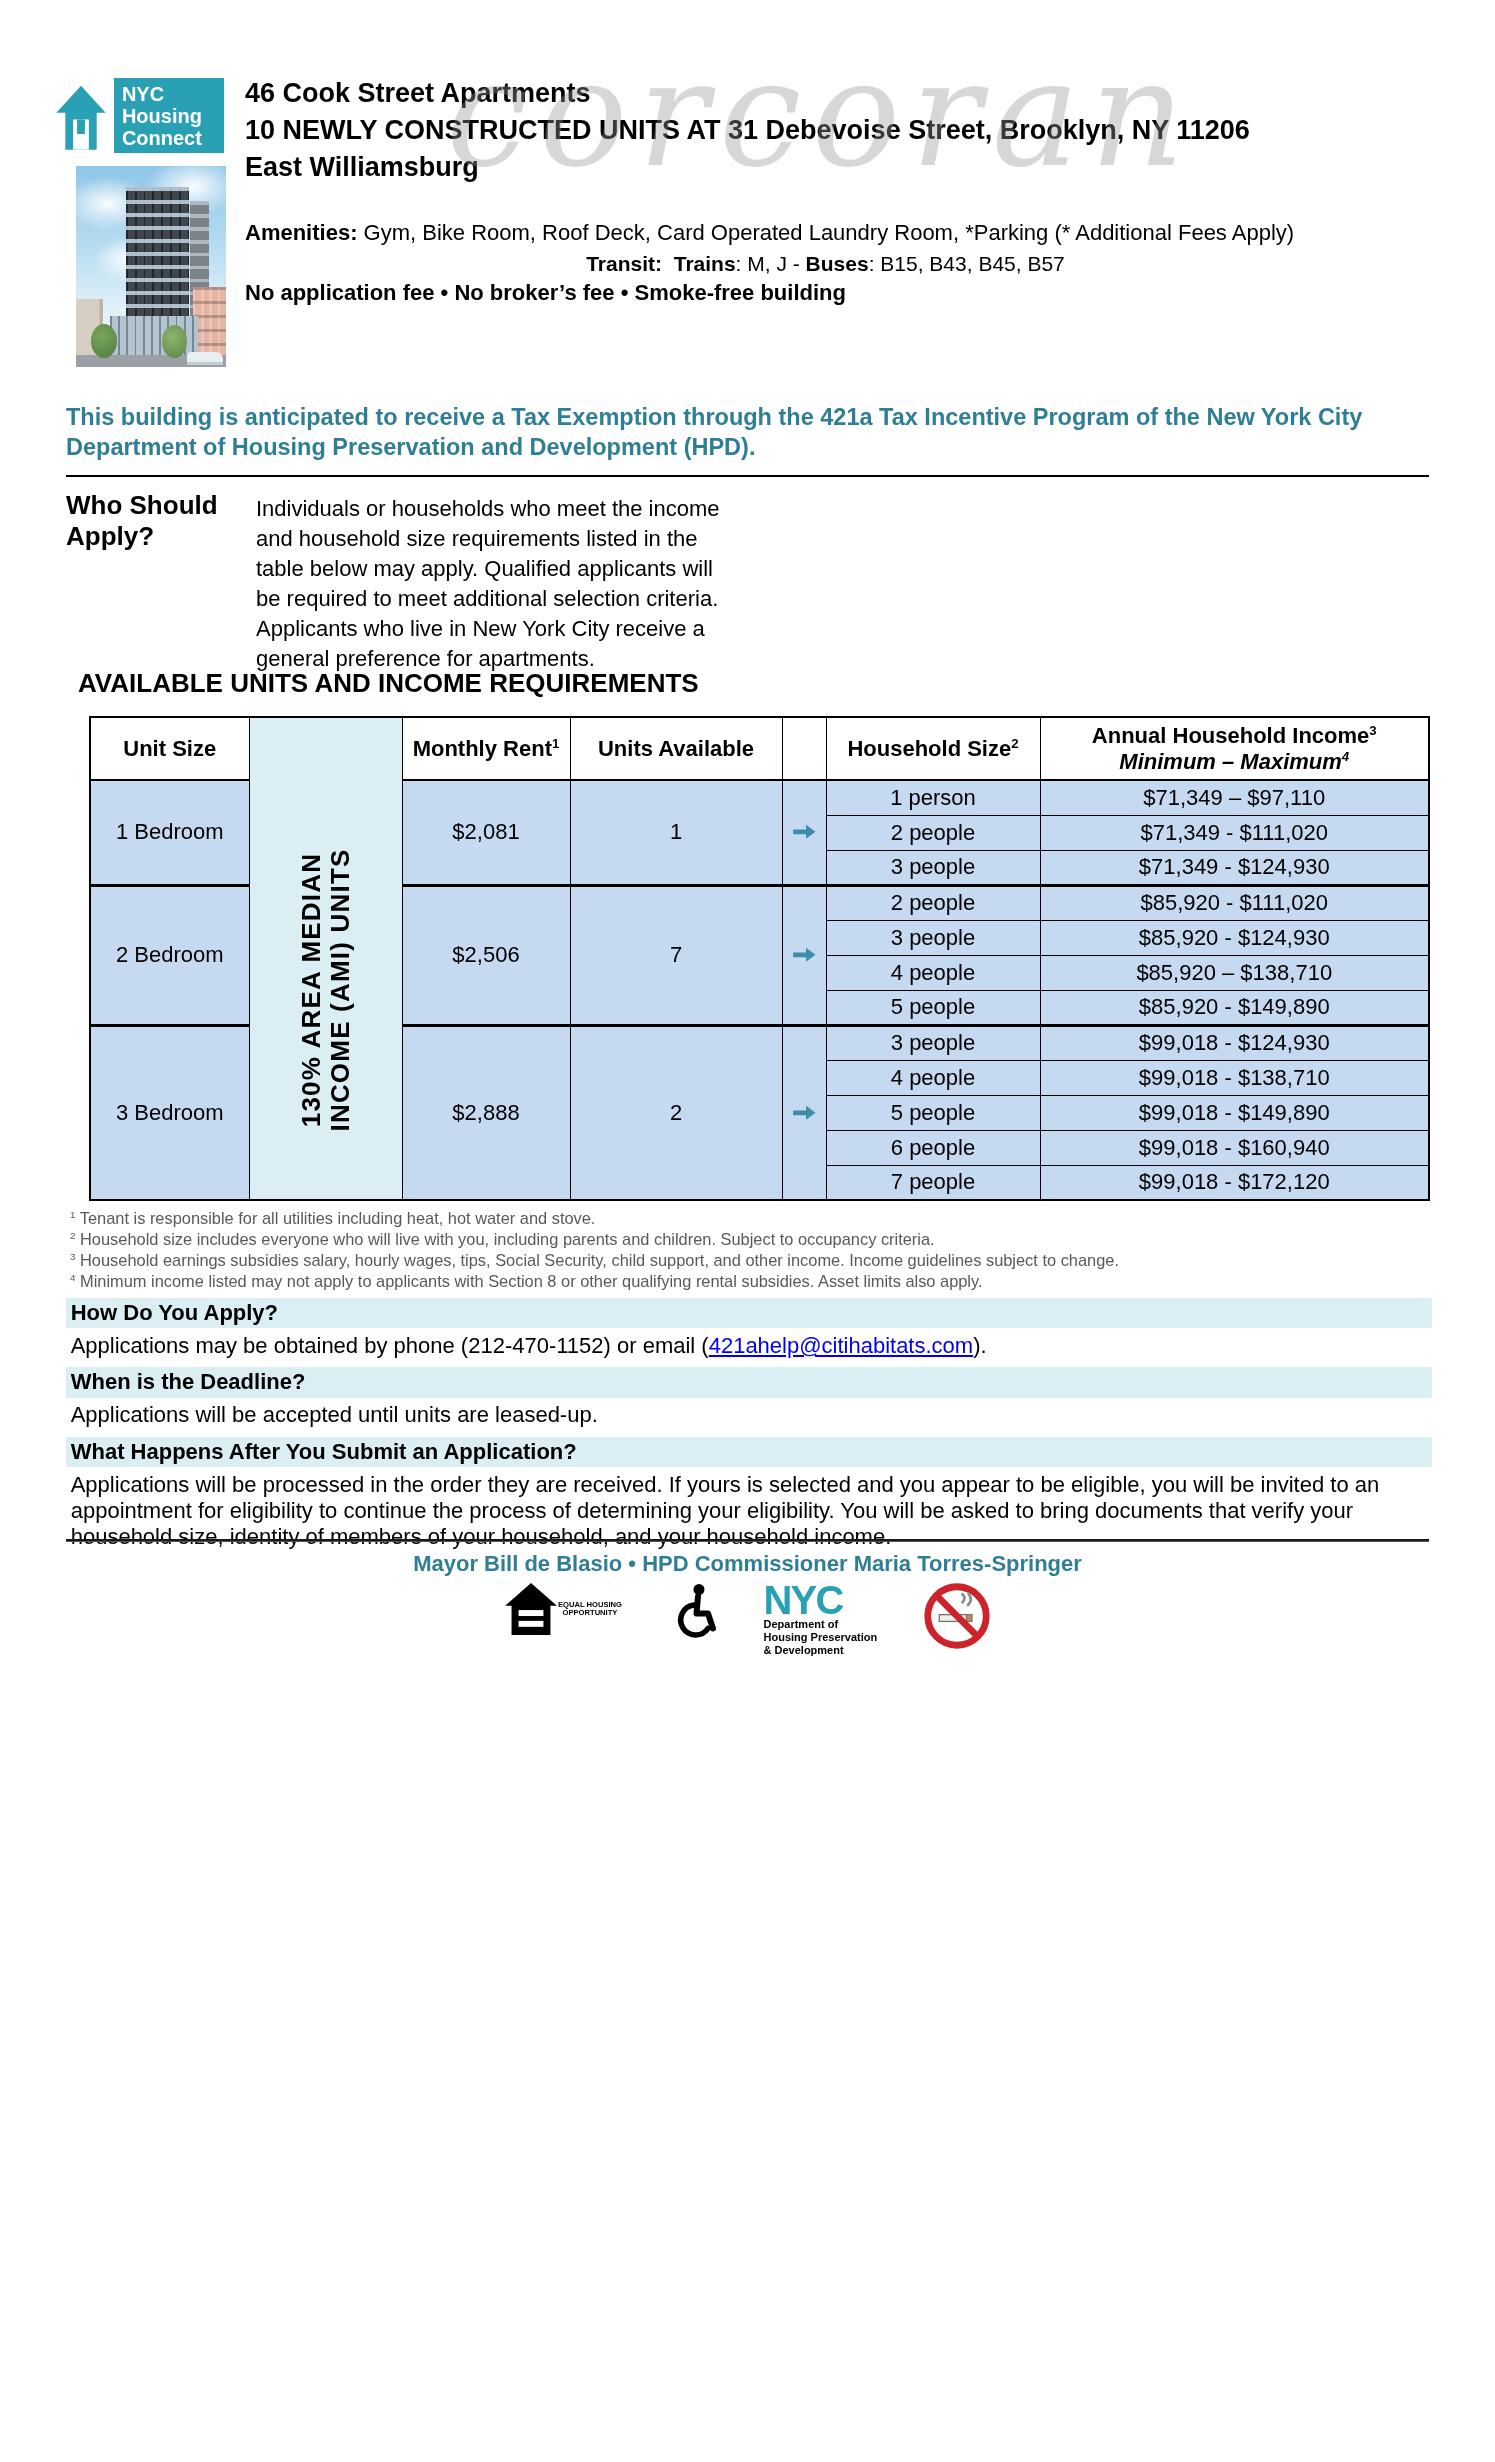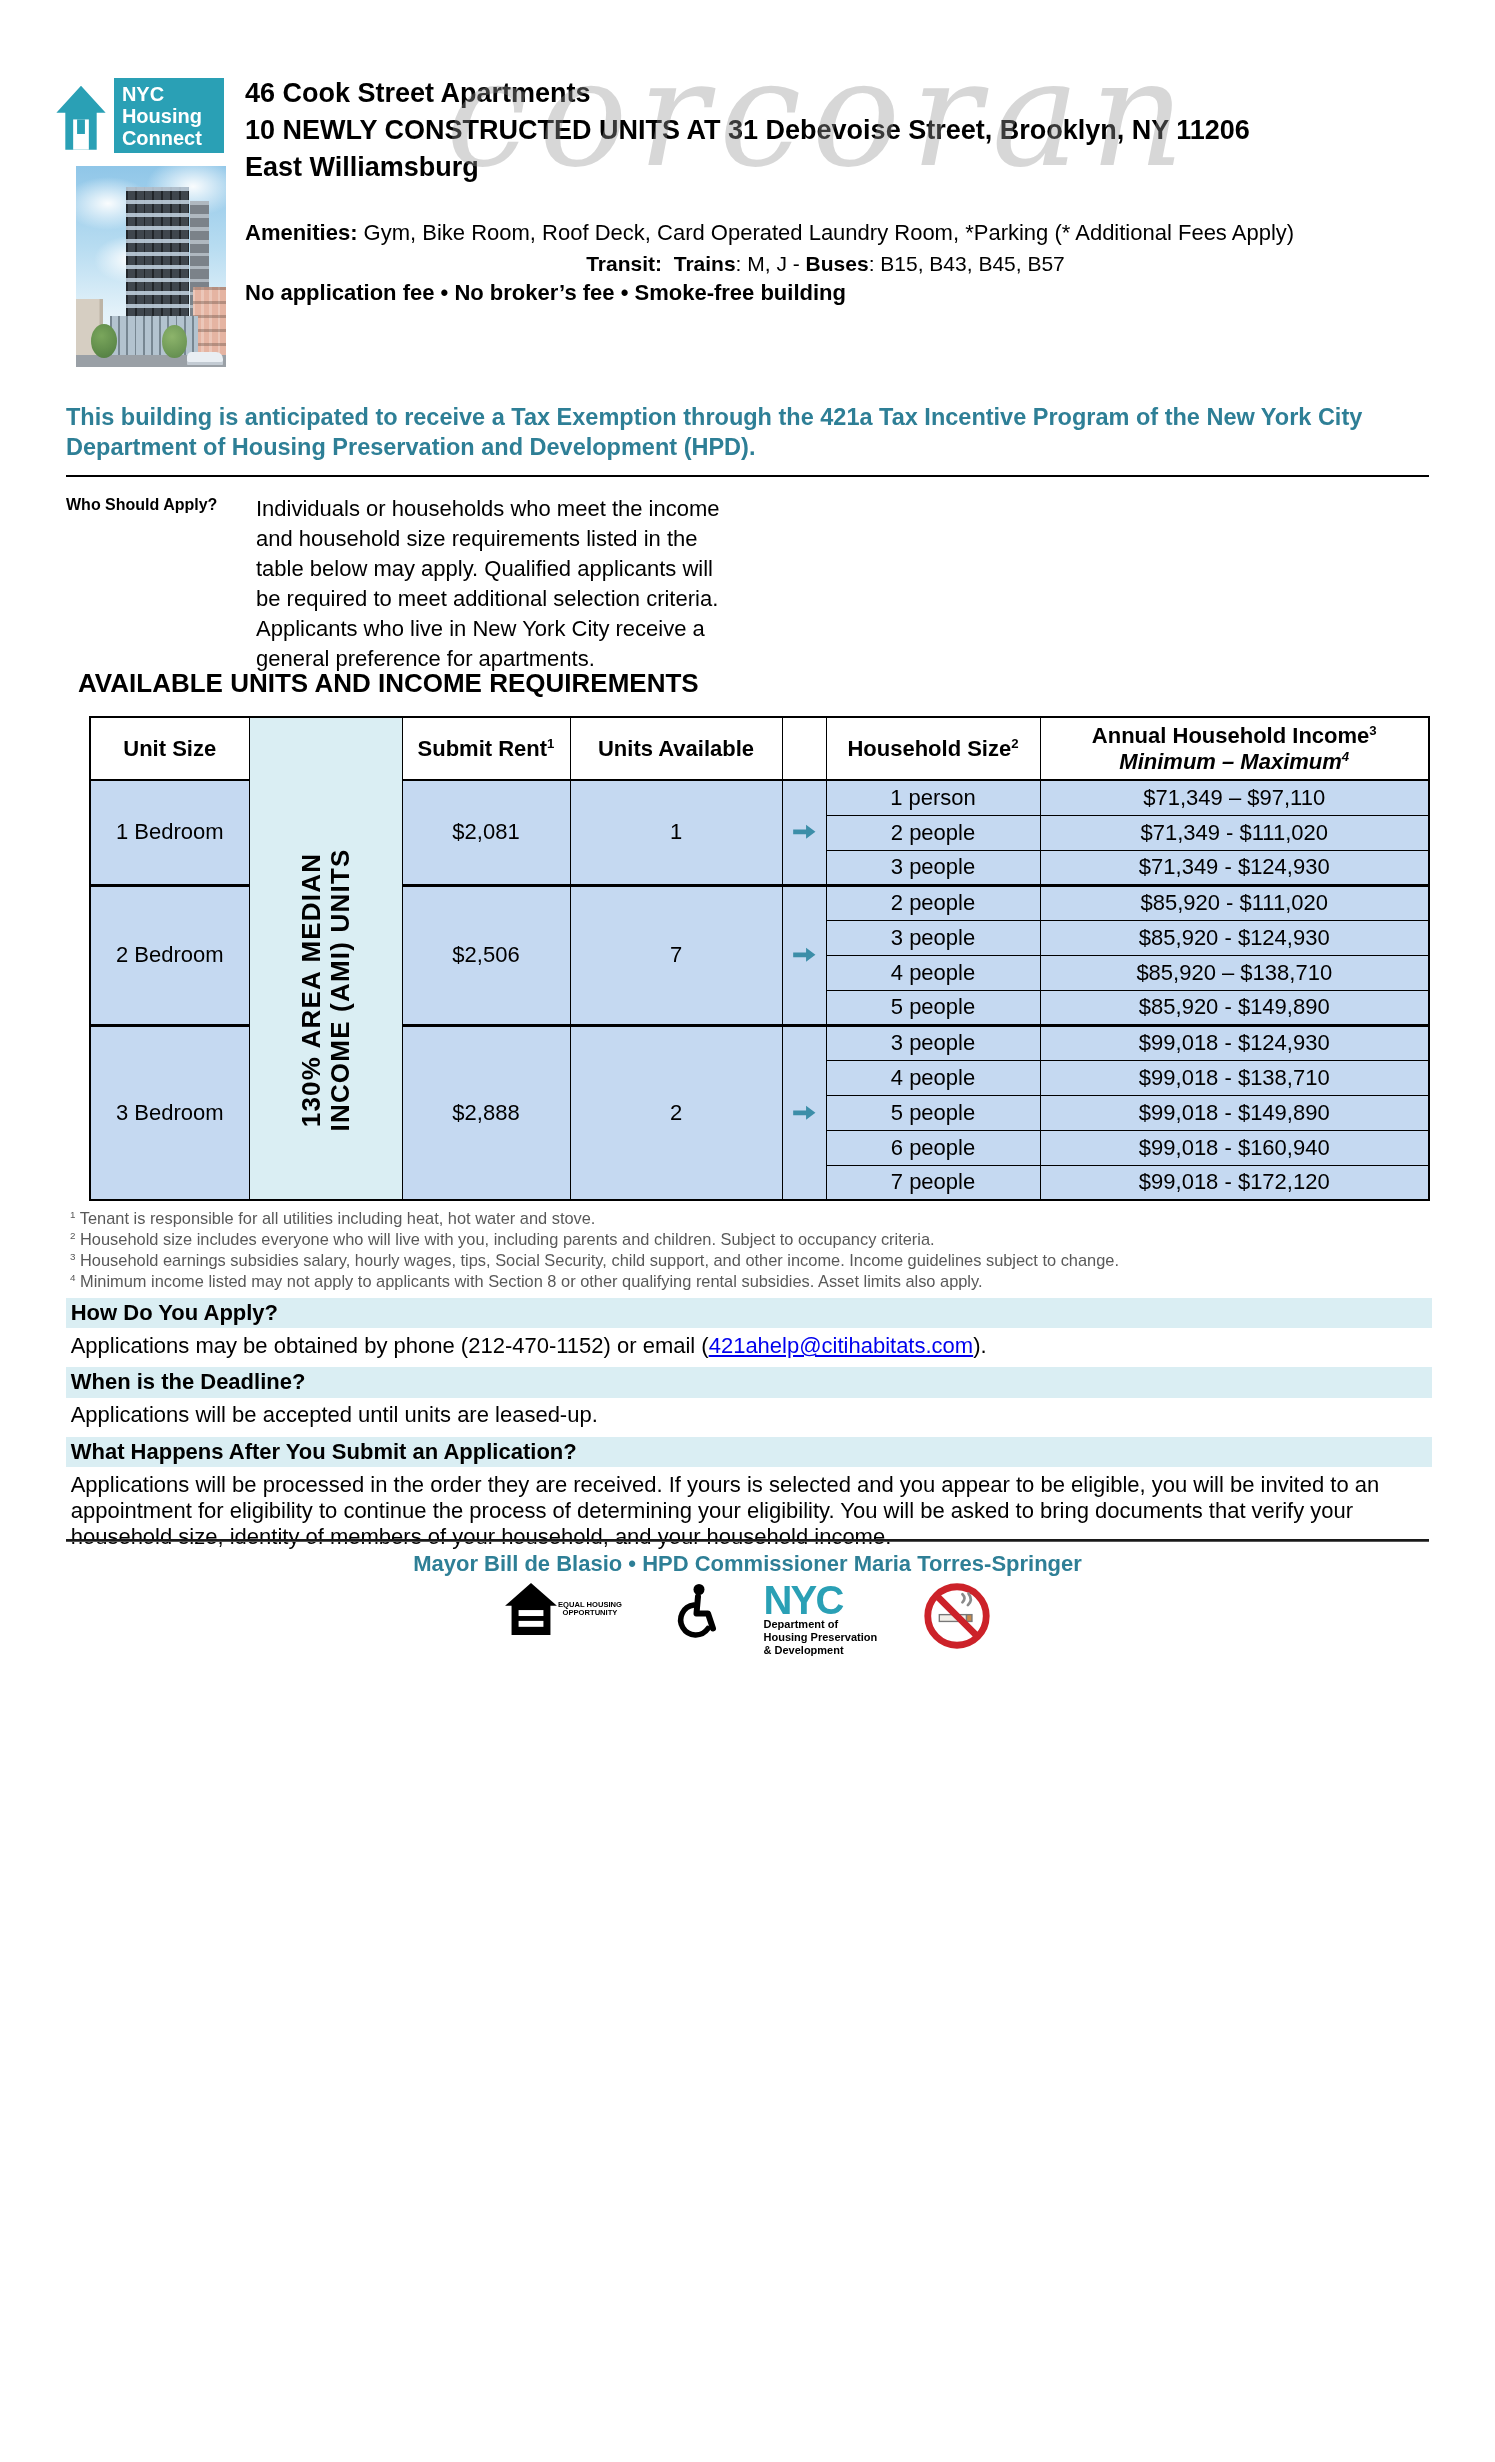--- a/index.html
+++ b/index.html
@@ -58,21 +58,21 @@
   .b{font-weight:bold;}
 
   
   .tax-notice{position:absolute;left:66px;top:402px;width:1366px;margin:0;
     font-size:23.5px;line-height:30px;font-weight:bold;color:var(--teal-dark);}
 
   .rule1{position:absolute;left:66px;top:475px;width:1363px;height:2.3px;background:#000;}
   .rule2{position:absolute;left:66px;top:1539px;width:1363px;height:2.9px;background:#1a1a1a;border-bottom:1.2px solid #555;}
 
   
-  .who-label{position:absolute;left:66px;top:490px;width:188px;font-size:16px;font-weight:bold;line-height:30.5px;}
+  .who-label{position:absolute;left:66px;top:490px;width:188px;font-size:26px;font-weight:bold;line-height:30.5px;}
   .who-text{position:absolute;left:256px;top:494px;width:478px;font-size:22px;line-height:30px;}
 
   
   .table-title{position:absolute;left:78px;top:668px;margin:0;font-size:26px;font-weight:bold;letter-spacing:0;}
   table.units{position:absolute;left:89px;top:716px;width:1339px;border-collapse:collapse;table-layout:fixed;
     border:2.3px solid #000;font-size:22px;}
   table.units th,table.units td{border:1.2px solid #000;text-align:center;vertical-align:middle;padding:0;}
   table.units thead th{height:63px;font-weight:bold;background:#fff;border-bottom:2.3px solid #000;}
   table.units thead th.c-ami{background:var(--table-cyan);border-bottom:0;}
   table.units tbody td{height:35px;background:var(--table-blue);}
@@ -165,21 +165,21 @@
         <col style="width:168px">
         <col style="width:212px">
       <col style="width:44px">
         <col style="width:214px">
         <col style="width:389px">
     </colgroup>
     <thead>
       <tr>
         <th><span>Unit Size</span></th>
         <th class="c-ami"></th>
-        <th><span>Submit Rent</span><sup>1</sup></th>
+        <th><span>Monthly Rent</span><sup>1</sup></th>
         <th><span>Units Available</span></th>
         <th></th>
         <th><span>Household Size</span><sup>2</sup></th>
         <th class="hdr-income">
           <div class="l1"><span>Annual Household Income</span><sup>3</sup></div>
           <div class="l2"><span>Minimum – Maximum</span><sup>4</sup></div>
         </th>
       </tr>
     </thead>
     <tbody>

